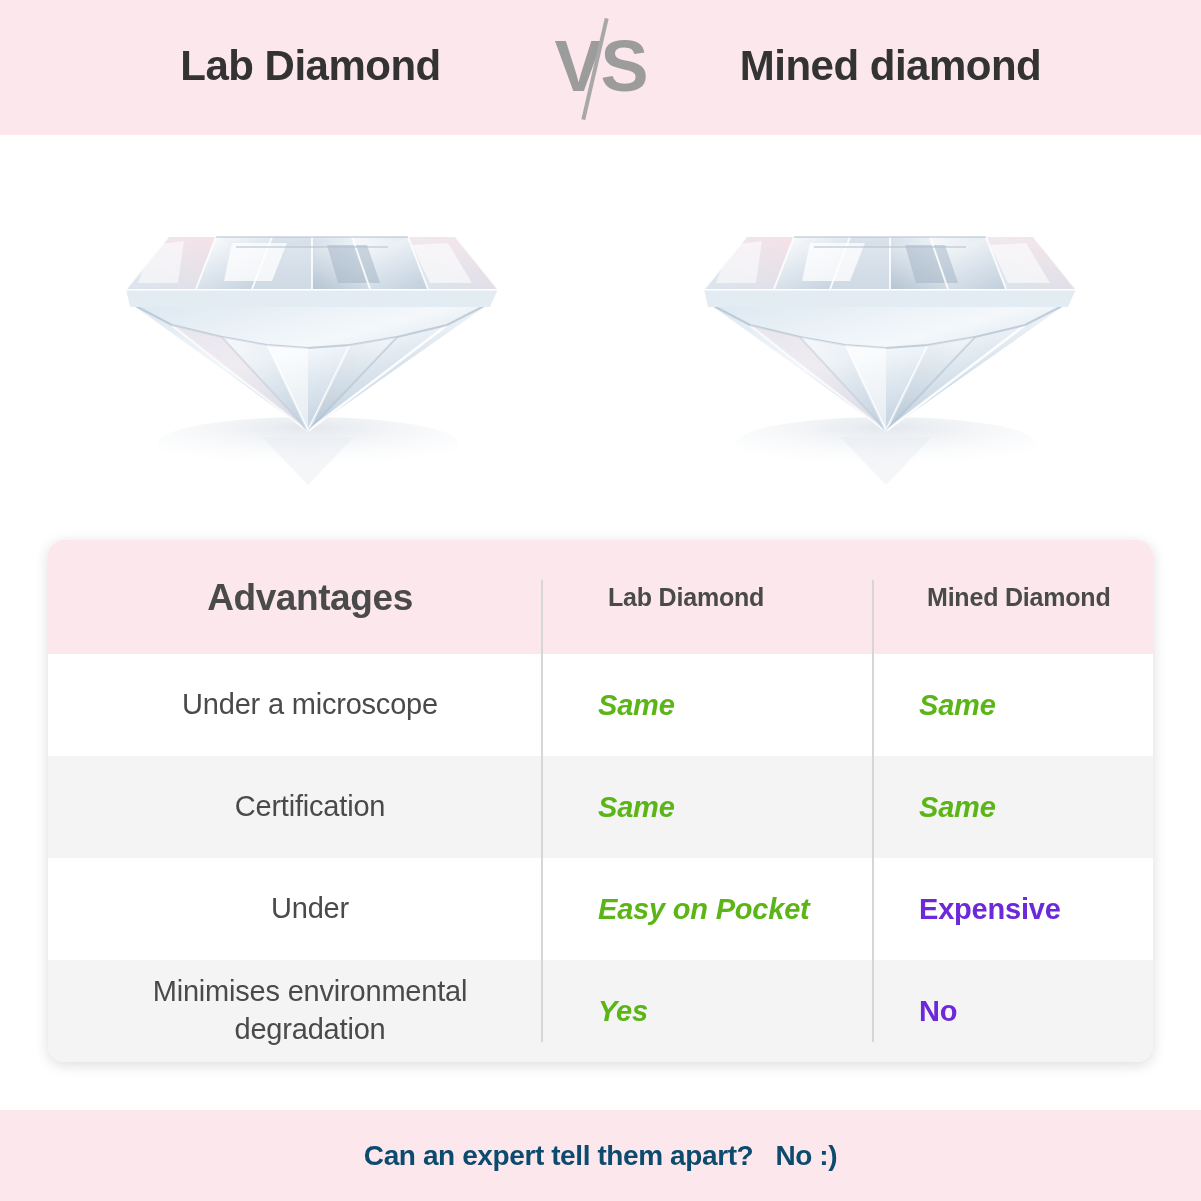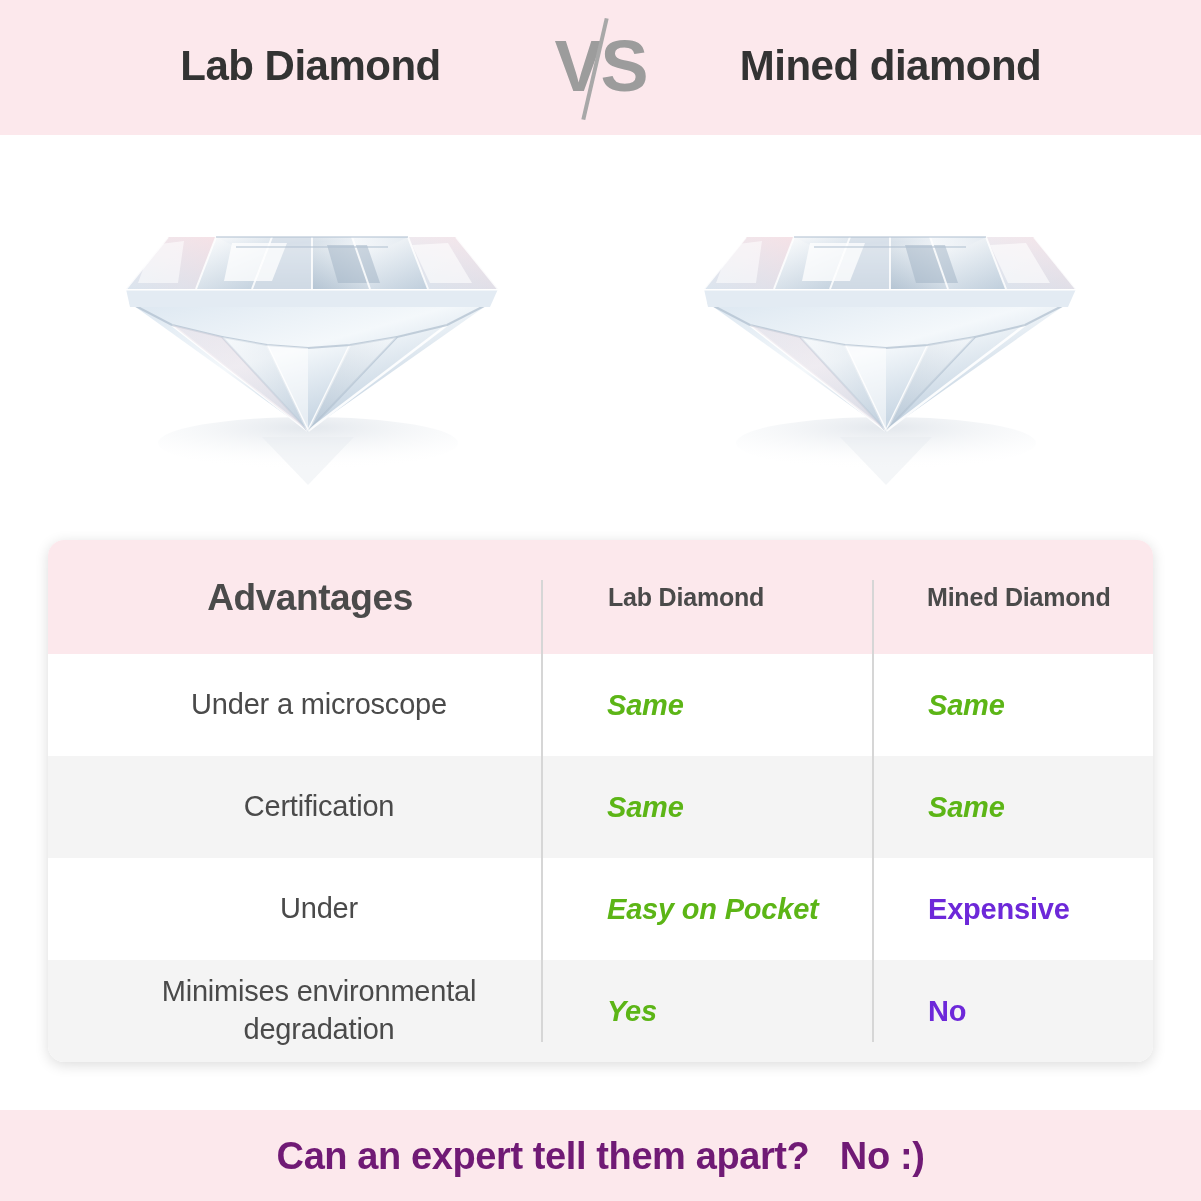--- a/index.html
+++ b/index.html
@@ -125,21 +125,21 @@
   .trow {
     display: flex;
     width: 100%;
     align-items: center;
   }
 
   .trow.header {
     background: #fce8ec;
     height: 114px;
   }
-  .trow.body-row   { height: 102px; background: #ffffff; padding-left: 9px; }
+  .trow.body-row   { height: 102px; background: #ffffff; }
   .trow.body-row.alt { background: #f4f4f4; }
   .trow.body-row.tall { height: 102px; }
 
   .cell-feature {
     width: 493px;
     flex: 0 0 493px;
     padding-left: 45px;
     padding-right: 14px;
     text-align: center;
   }
@@ -205,23 +205,23 @@
     position: absolute;
     top: 1110px; left: 0;
     width: 1201px;
     height: 91px;
     background: #fce8ec;
     display: flex;
     align-items: center;
     justify-content: center;
   }
   .footer-text {
-    font-size: 38px;
-    font-weight: 700;
-    color: #701a75;
+    font-size: 28px;
+    font-weight: 700;
+    color: #0c4a6e;
     letter-spacing: -0.4px;
     white-space: pre;
     line-height: 1;
   }
 </style>
 </head>
 <body>
 
 <div class="page">
 

